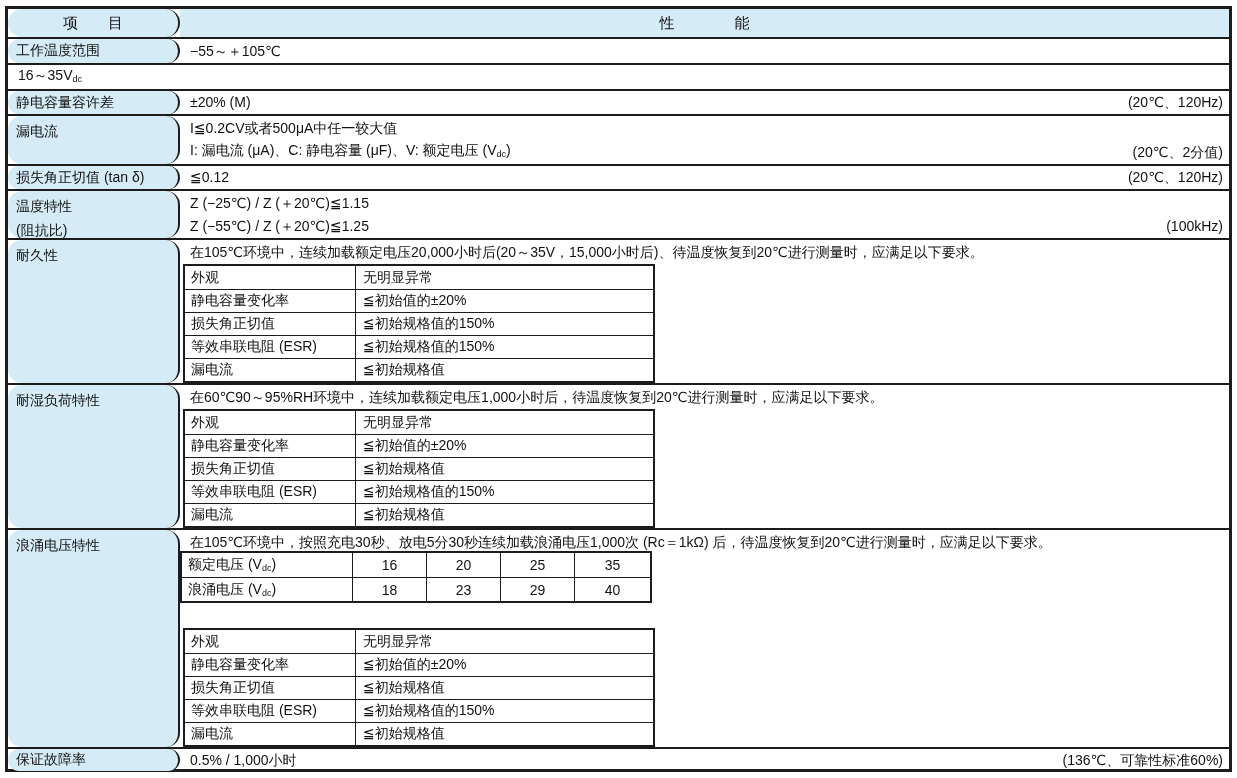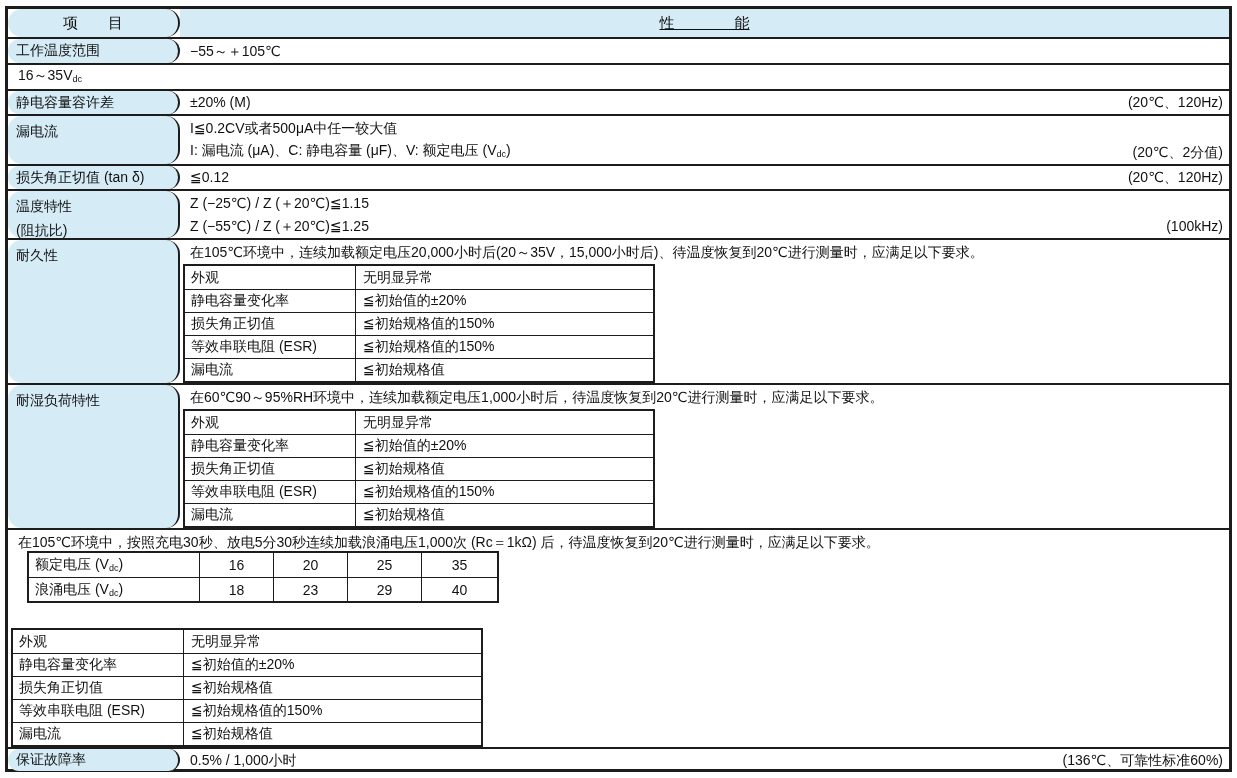--- a/index.html
+++ b/index.html
@@ -23,36 +23,36 @@
   .row.first{border-top:none;}
   .label{
     flex:0 0 172px;background:var(--blue);border-right:2px solid var(--bd);
     padding-left:8px;display:flex;align-items:center;border-radius:14px;
   }
   .label.top{align-items:flex-start;padding-top:3px;}
   .label .lbl-lines{line-height:24px;}
   .perf{flex:1 1 auto;min-width:0;display:flex;flex-direction:column;}
   .hdr{height:28px;font-size:15px;}
   .hdr .label{justify-content:center;padding-left:0;}
-  .hdr .perf{background:var(--blue);align-items:center;justify-content:center;flex-direction:row;text-decoration:underline;}
+  .hdr .perf{background:var(--blue);align-items:center;justify-content:center;flex-direction:row;}
   .vline{display:flex;justify-content:space-between;align-items:center;
          padding:0 6px 0 10px;line-height:25px;height:25px;}
   .vline .main{white-space:nowrap;}
   .vline .note{white-space:nowrap;}
   .intro{line-height:24px;height:24px;padding:0 6px 0 10px;white-space:nowrap;overflow:hidden;}
   sub.u{font-size:9px;vertical-align:-2px;}
   
   .ntable{border:2px solid var(--bd);width:472px;margin-left:3px;flex:0 0 auto;}
   .nrow{display:flex;border-top:1px solid var(--bd);height:23px;align-items:center;}
   .nrow.first{border-top:none;}
   .ncell1{flex:0 0 171px;border-right:1px solid var(--bd);padding-left:6px;height:100%;
           display:flex;align-items:center;}
   .ncell2{flex:1 1 auto;padding-left:7px;display:flex;align-items:center;height:100%;}
   
-  .vtable{border:2px solid var(--bd);width:472px;margin-left:19px;flex:0 0 auto;}
+  .vtable{border:2px solid var(--bd);width:472px;margin-left:0;flex:0 0 auto;}
   .vrow{display:flex;border-top:1px solid var(--bd);height:24px;align-items:stretch;}
   .vrow.first{border-top:none;}
   .vcell-label{flex:0 0 171px;border-right:1px solid var(--bd);padding-left:6px;
                display:flex;align-items:center;}
   .vcell{flex:0 0 74px;border-right:1px solid var(--bd);display:flex;align-items:center;justify-content:center;}
   .vcell.last{border-right:none;flex:1 1 auto;}
   .gap{height:25px;flex:0 0 auto;}
   .h26{height:26px;}.h25{height:25px;}.h50{height:50px;}.h49{height:49px;}
   .h145{height:145px;}.h219{height:219px;}.h24{height:24px;}
 </style>
@@ -189,20 +189,23 @@
           </div>
         <div class="nrow">
             <div class="ncell1">漏电流</div>
             <div class="ncell2">≦初始规格值</div>
           </div>
       </div>
     </div>
   </div>
 
   <div class="row h219">
+    <div class="label top">
+      <span class="lbl-lines">浪涌电压特性</span>
+    </div>
     <div class="perf">
       <div class="intro">在105℃环境中，按照充电30秒、放电5分30秒连续加载浪涌电压1,000次 (Rc＝1kΩ) 后，待温度恢复到20℃进行测量时，应满足以下要求。</div>
       <div class="vtable">
         <div class="vrow first">
           <div class="vcell-label">
               <span><span>额定电压 (V</span><sub class="u">dc</sub><span>)</span></span>
             </div>
           <div class="vcell">16</div>
           <div class="vcell">20</div>
           <div class="vcell">25</div>

